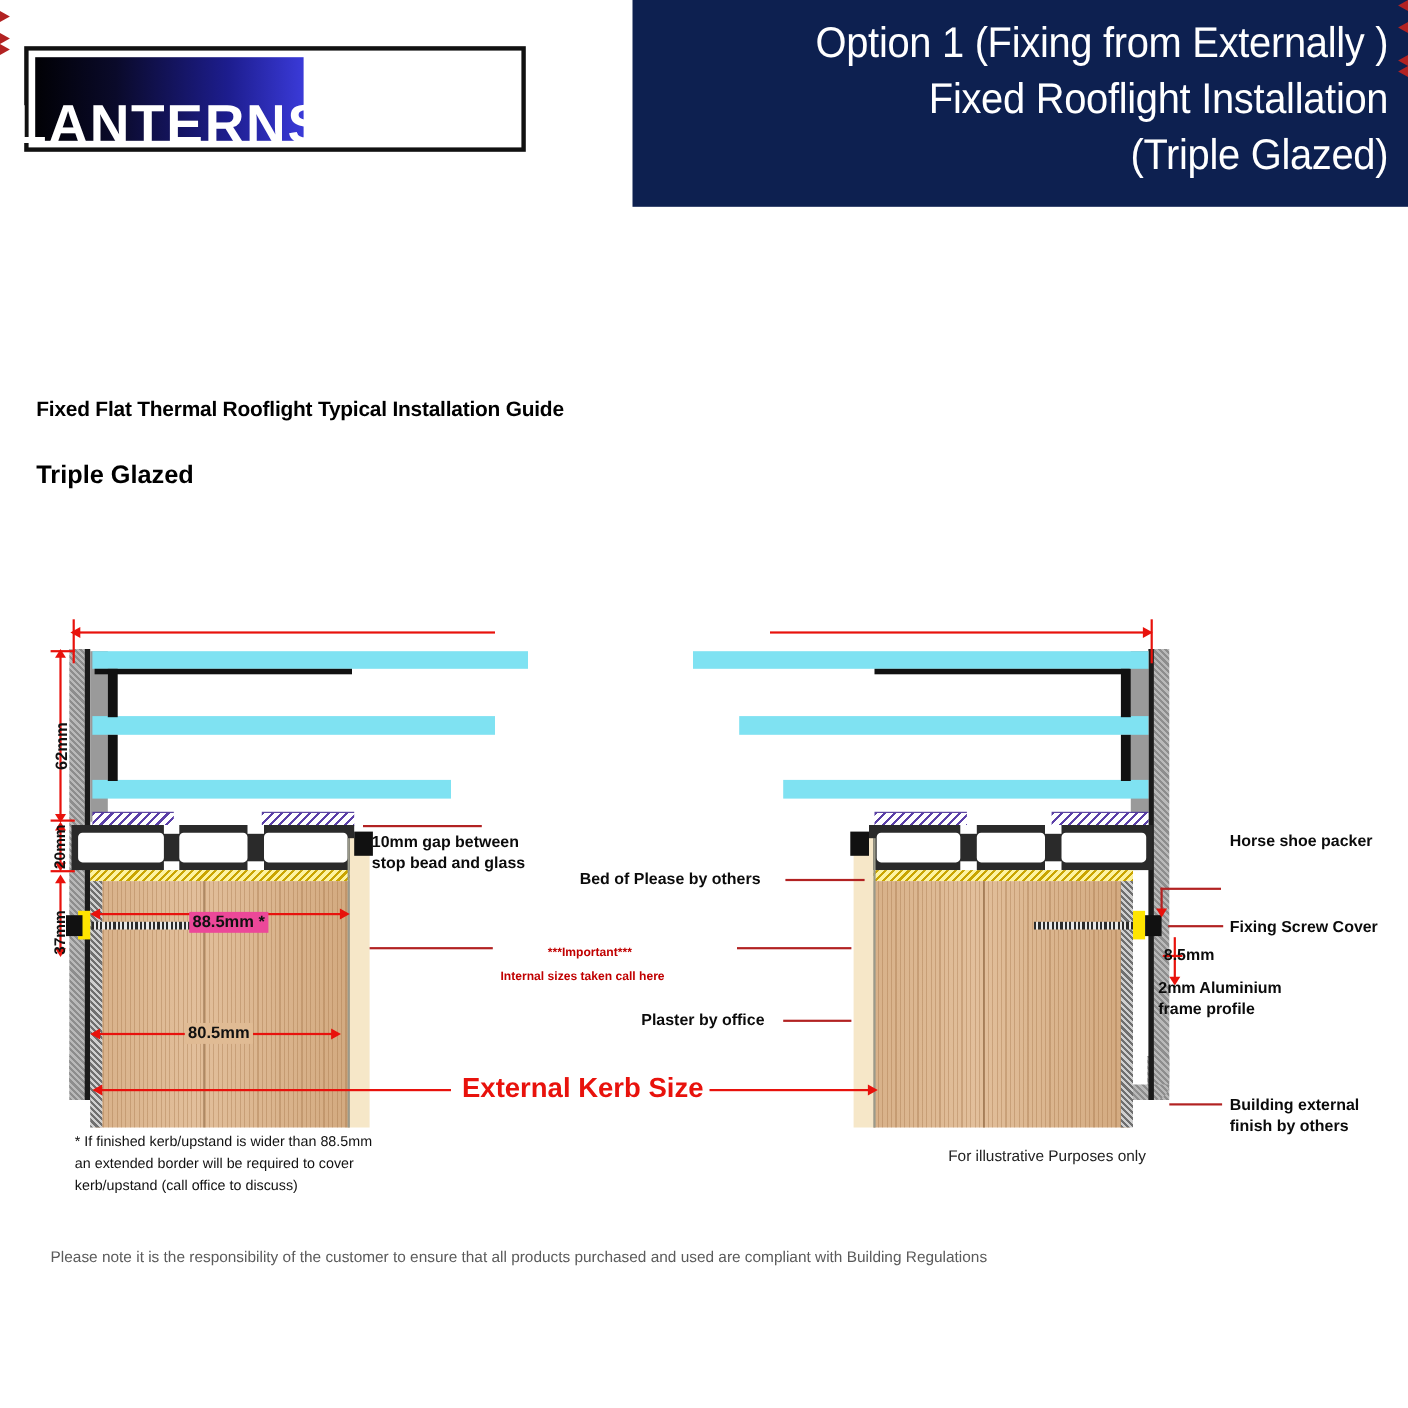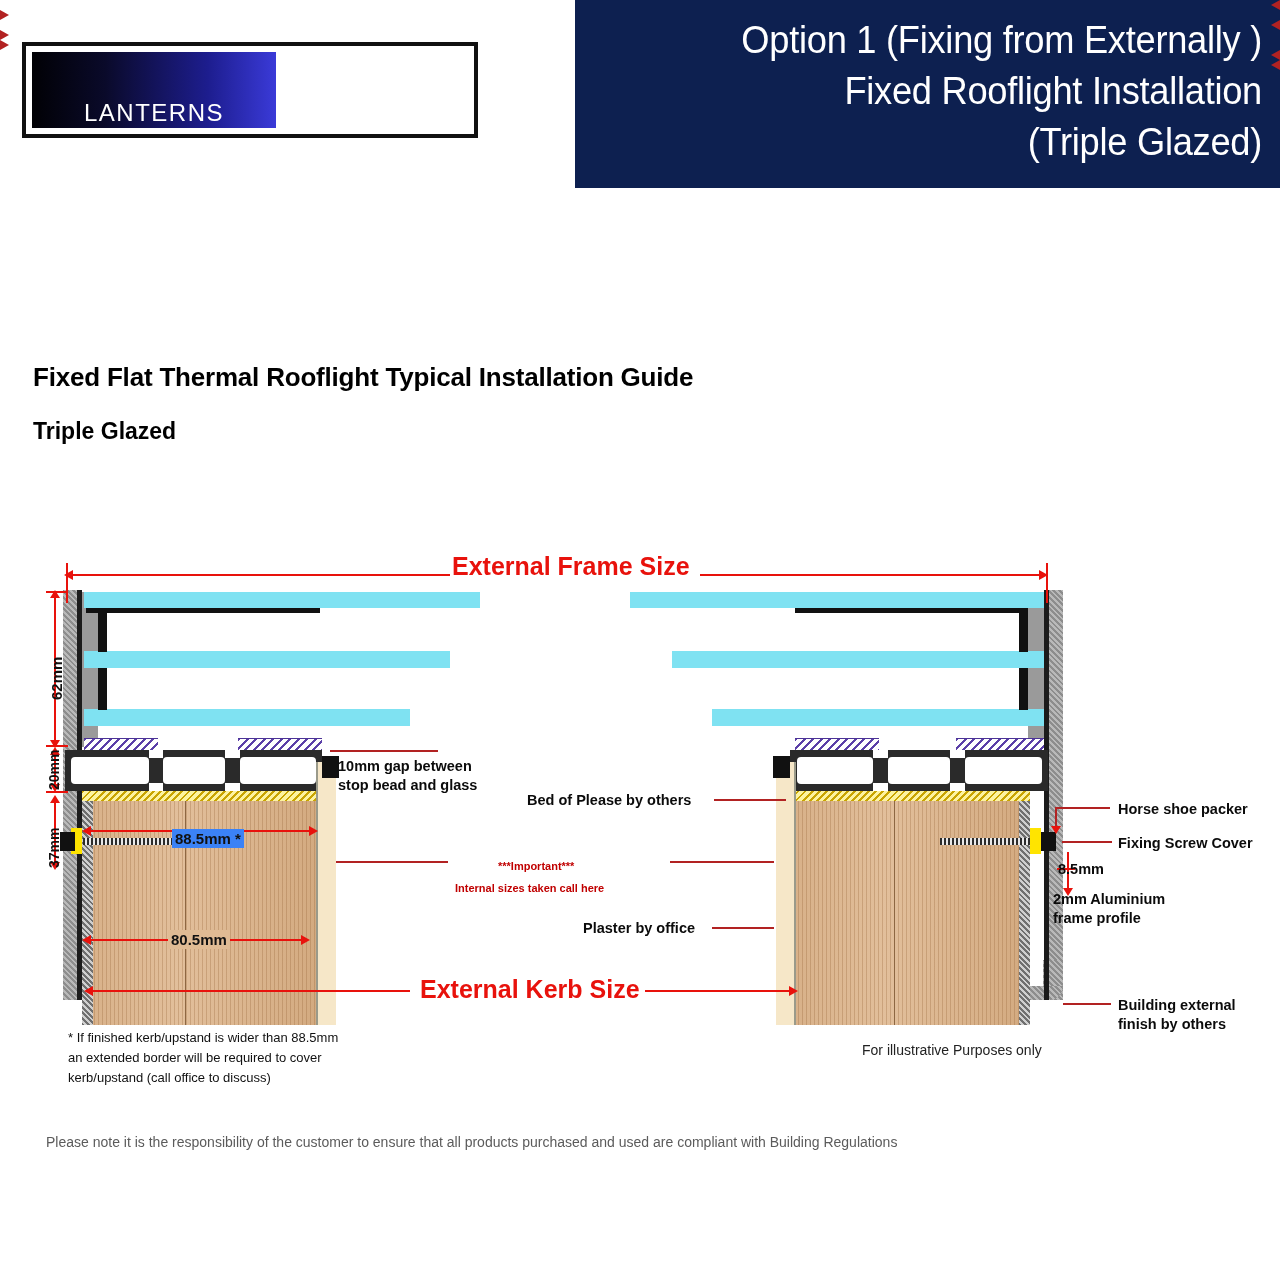--- a/index.html
+++ b/index.html
@@ -12,28 +12,28 @@
       color:#fff;font-size:39px;line-height:51px;font-weight:400;
       font-family:"Liberation Sans Narrow","Liberation Sans",sans-serif;
       letter-spacing:-0.3px;white-space:pre-line;transform:scaleX(0.93);transform-origin:right top;}
 
   
   #logo-box{position:absolute;left:22px;top:42px;width:456px;height:96px;
       border:4px solid #111;background:#fff;box-sizing:border-box;}
   #logo-inner{position:absolute;left:6px;top:6px;right:6px;bottom:6px;display:flex;align-items:stretch;}
   #logo-grad{width:244px;background:linear-gradient(90deg,#010105 0%,#0a0a2a 30%,#1d1d8e 72%,#3a3ad8 100%);
       display:flex;align-items:center;justify-content:center;}
-  #logo-word-lanterns{color:#fff;font-size:24px;letter-spacing:1.5px;font-weight:400;
+  #logo-word-lanterns{color:#fff;font-size:50px;letter-spacing:1.5px;font-weight:700;
       font-family:"Liberation Sans",sans-serif;margin-top:46px;}
   #logo-right{flex:1;background:#fff;display:flex;align-items:center;padding-left:8px;}
   #logo-word-direct{color:#000;font-size:38px;font-weight:bold;letter-spacing:-0.5px;}
   #logo-word-couk{color:#000;font-size:15px;font-weight:bold;margin-left:3px;margin-top:14px;letter-spacing:0.5px;}
 
   
-  #page-title{position:absolute;left:33px;top:362px;font-size:26px;font-weight:bold;letter-spacing:-0.2px;}
+  #page-title{position:absolute;left:33px;top:362px;font-size:19px;font-weight:bold;letter-spacing:-0.2px;}
   #page-subtitle{position:absolute;left:33px;top:418px;font-size:23px;font-weight:700;}
 
   
   #diagram{position:absolute;left:0;top:0;width:1280px;height:1280px;}
 
   .txt{position:absolute;font-family:"Liberation Sans",sans-serif;}
   .lbl-blk{font-size:14.5px;font-weight:bold;color:#0b0b0b;line-height:19px;}
   .lbl-red{font-size:11px;font-weight:bold;color:#c00000;line-height:19px;}
   .lbl-red-big{font-size:25px;font-weight:bold;color:#e8120c;}
   .lbl-dim{font-size:15px;font-weight:bold;color:#111;}
@@ -187,21 +187,20 @@
   <div class="blk yellowpack" style="left:1030px;top:828px;width:11px;height:26px;"></div>
   <div class="blk blackbar" style="left:1041px;top:832px;width:15px;height:19px;"></div>
   <div class="blk screw" style="left:940px;top:838px;width:90px;height:7px;"></div>
 
   <div class="redlineV" style="left:66px;top:563px;height:40px;"></div>
   <div class="redlineV" style="left:1046px;top:563px;height:40px;"></div>
   <div class="redline" style="left:70px;top:574px;width:380px;"></div>
   <div class="redline" style="left:700px;top:574px;width:346px;"></div>
   <div class="arrowL" style="left:64px;top:570px;"></div>
   <div class="arrowR" style="left:1039px;top:570px;"></div>
-  <div class="txt lbl-red-big" style="left:452px;top:552px;">External Frame Size</div>
 
   <div class="redline" style="left:90px;top:990px;width:320px;"></div>
   <div class="redline" style="left:645px;top:990px;width:150px;"></div>
   <div class="arrowL" style="left:84px;top:986px;"></div>
   <div class="arrowR" style="left:789px;top:986px;"></div>
   <div class="txt lbl-red-big" style="left:420px;top:975px;">External Kerb Size</div>
 
   <div class="redlineV" style="left:54px;top:595px;height:148px;"></div>
   <div class="arrowU" style="left:50px;top:590px;"></div>
   <div class="arrowD" style="left:50px;top:740px;"></div>
@@ -216,21 +215,21 @@
   <div class="txt lbl-dim vtext" style="left:46px;top:790px;transform:rotate(-90deg);font-size:14px;">20mm</div>
 
   <div class="redlineV" style="left:54px;top:800px;height:66px;"></div>
   <div class="arrowU" style="left:50px;top:795px;"></div>
   <div class="arrowD" style="left:50px;top:862px;"></div>
   <div class="txt lbl-dim vtext" style="left:46px;top:868px;transform:rotate(-90deg);font-size:14px;">37mm</div>
 
   <div class="redline" style="left:88px;top:830px;width:226px;"></div>
   <div class="arrowL" style="left:82px;top:826px;"></div>
   <div class="arrowR" style="left:309px;top:826px;"></div>
-  <div class="txt lbl-dim" style="left:172px;top:829px;background:#3b82f6;padding:1px 3px;">88.5mm  *</div>
+  <div class="txt lbl-dim" style="left:172px;top:829px;background:#ec4899;padding:1px 3px;">88.5mm  *</div>
 
   <div class="redline" style="left:88px;top:939px;width:218px;"></div>
   <div class="arrowL" style="left:82px;top:935px;"></div>
   <div class="arrowR" style="left:301px;top:935px;"></div>
   <div class="txt lbl-dim" style="left:168px;top:930px;background:#e0bb94;padding:1px 3px;">80.5mm</div>
 
   <div class="redlineV" style="left:1067px;top:852px;height:42px;"></div>
   <div class="redline" style="left:1057px;top:868px;width:18px;"></div>
   <div class="arrowD" style="left:1063px;top:888px;"></div>
   <div class="txt lbl-blk" style="left:1058px;top:860px;">8.5mm</div>
@@ -251,21 +250,21 @@
   <div class="txt lbl-red" style="left:498px;top:857px;">***Important***</div>
   <div class="txt lbl-red" style="left:455px;top:879px;">Internal sizes taken call here</div>
 
   <div class="darkred" style="left:712px;top:927px;width:62px;"></div>
   <div class="arrowRdk" style="left:770px;top:923px;"></div>
   <div class="txt lbl-blk" style="left:583px;top:919px;">Plaster by office</div>
 
   <div class="darkred" style="left:1055px;top:807px;width:55px;"></div>
   <div class="darkredV" style="left:1055px;top:807px;height:22px;"></div>
   <div class="arrowD" style="left:1051px;top:826px;"></div>
-  <div class="txt lbl-blk" style="left:1118px;top:800px;">Horse shoe packer</div>
+  <div class="txt lbl-blk" style="left:1118px;top:756px;">Horse shoe packer</div>
 
   <div class="darkred" style="left:1062px;top:841px;width:50px;"></div>
   <div class="arrowLdk" style="left:1056px;top:837px;"></div>
   <div class="txt lbl-blk" style="left:1118px;top:834px;">Fixing Screw Cover</div>
 
   <div class="txt lbl-blk" style="left:1053px;top:890px;white-space:pre-line;">2mm Aluminium
 frame profile</div>
 
   <div class="darkred" style="left:1063px;top:1003px;width:48px;"></div>
   <div class="arrowLdk" style="left:1057px;top:999px;"></div>

